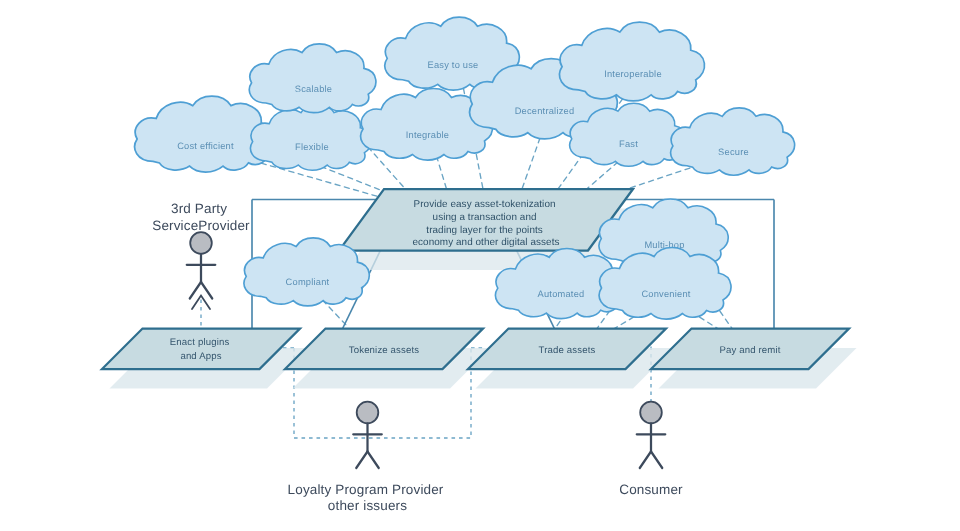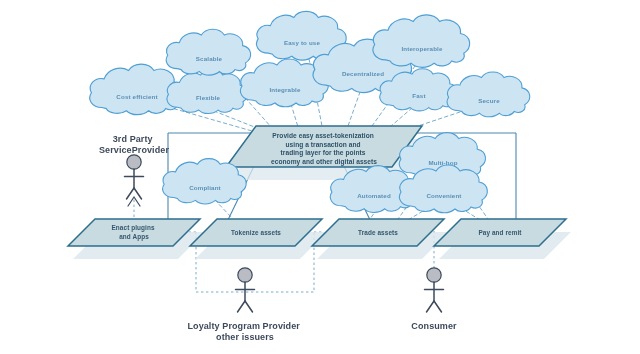--- a/index.html
+++ b/index.html
@@ -1,21 +1,21 @@
 <!DOCTYPE html>
 <html><head>
 <meta charset="utf-8">
 <style>
   html,body{margin:0;padding:0;background:#ffffff;}
   body{
     width:640px;height:354px;overflow:hidden;
     font-family:"Liberation Sans","DejaVu Sans",sans-serif;
     position:relative;
   }
-  #stage{position:absolute;inset:0;width:620px;height:354px;font-weight:bold;}
+  #stage{position:absolute;inset:0;width:620px;height:354px;}
   svg#diagram{position:absolute;left:0;top:0;width:640px;height:354px;display:block;}
 
   .cloud-label{
     font-size:6.2px;
     fill:#5b8fb4;
     text-anchor:middle;
     dominant-baseline:middle;
     letter-spacing:.15px;
   }
   .para-label{

